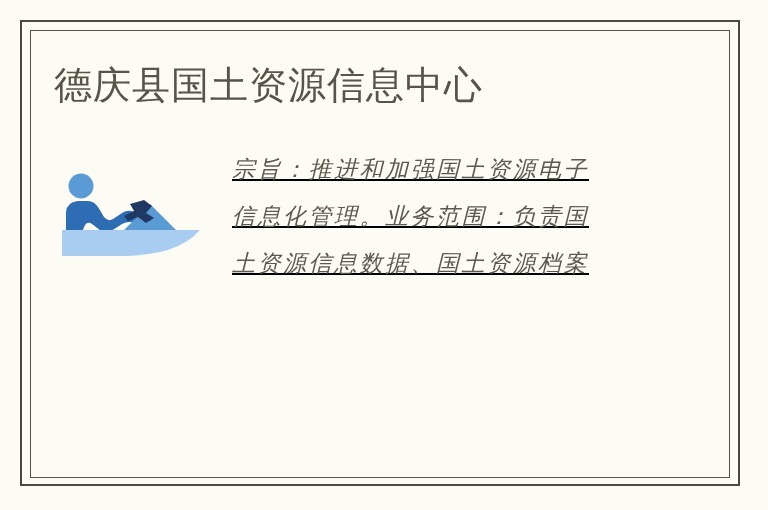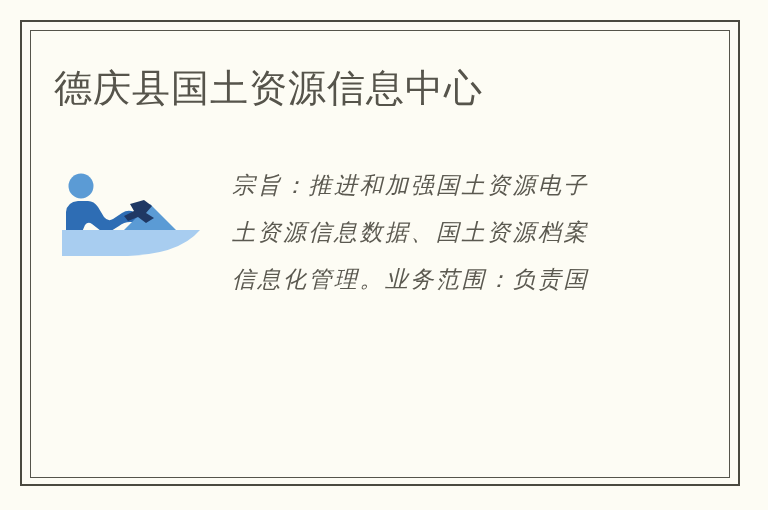--- a/index.html
+++ b/index.html
@@ -47,39 +47,40 @@
   #page-title {
     position: absolute;
     left: 54px;
     top: 62px;
     font-size: 38px;
     line-height: 52px;
     letter-spacing: 1px;
     color: #56544b;
     font-weight: 400;
     white-space: nowrap;
-    font-family: Liberation Sans, sans-serif;
+    font-family: Liberation Mono, monospace;
   }
 
   
   #illustration {
     position: absolute;
     left: 58px;
     top: 160px;
     width: 150px;
     height: 110px;
   }
   #illustration svg { display: block; }
 
   
   #mission-block {
     position: absolute;
     left: 232px;
-    top: 162px;
+    top: 146px;
     width: 420px;
+    text-decoration: underline;
   }
   .mission-line {
     font-size: 23px;
     line-height: 47px;
     letter-spacing: 2.5px;
     color: #5b5950;
     font-family: "DejaVu Serif", "Liberation Serif", serif;
     font-style: italic;
     white-space: nowrap;
   }
@@ -104,17 +105,17 @@
       <path d="M92 44 L118 70 L66 70 Z" fill="#5b9bd5"></path>
 
       <path d="M86 40 L94 46 L88 53 L96 58 L88 63 L80 57 L70 61 L66 56 L76 51 L72 44 Z" fill="#1f3864"></path>
 
       <path d="M4 70 L142 70 Q120 96 62 96 L4 96 Z" fill="#a8cdf0"></path>
     </svg>
   </div>
 
   <div id="mission-block">
     <div class="mission-line">宗旨：推进和加强国土资源电子</div>
+    <div class="mission-line">信息化管理。业务范围：负责国</div>
     <div class="mission-line">土资源信息数据、国土资源档案</div>
-    <div class="mission-line">信息化管理。业务范围：负责国</div>
   </div>
 
 </div>
 
 </body></html>

